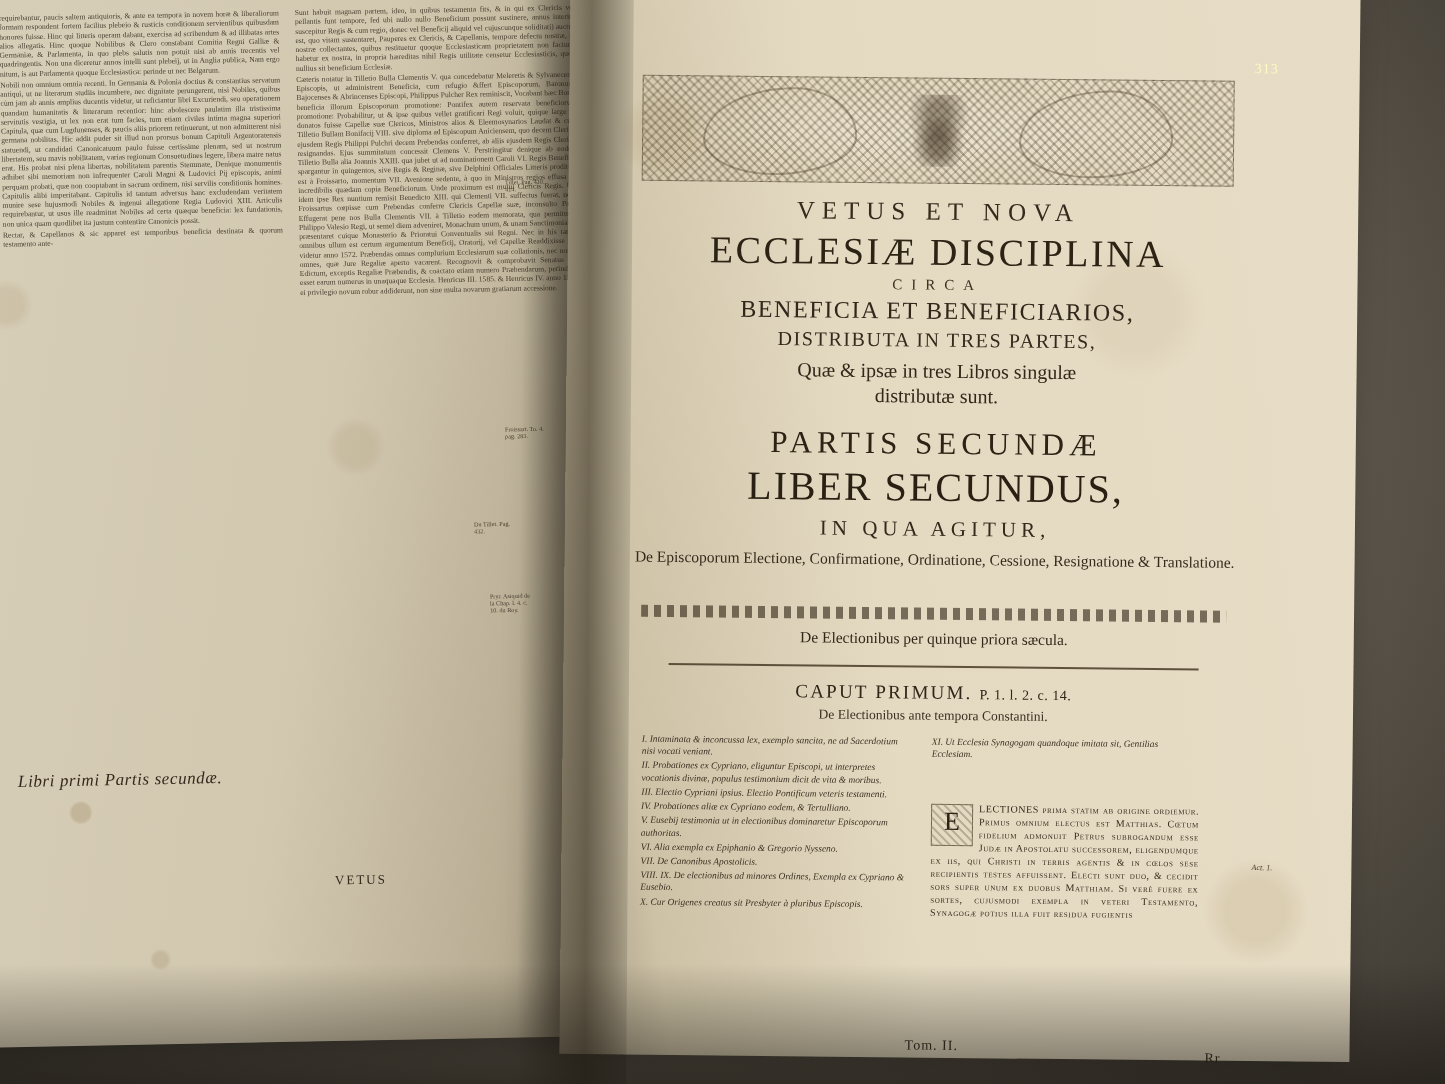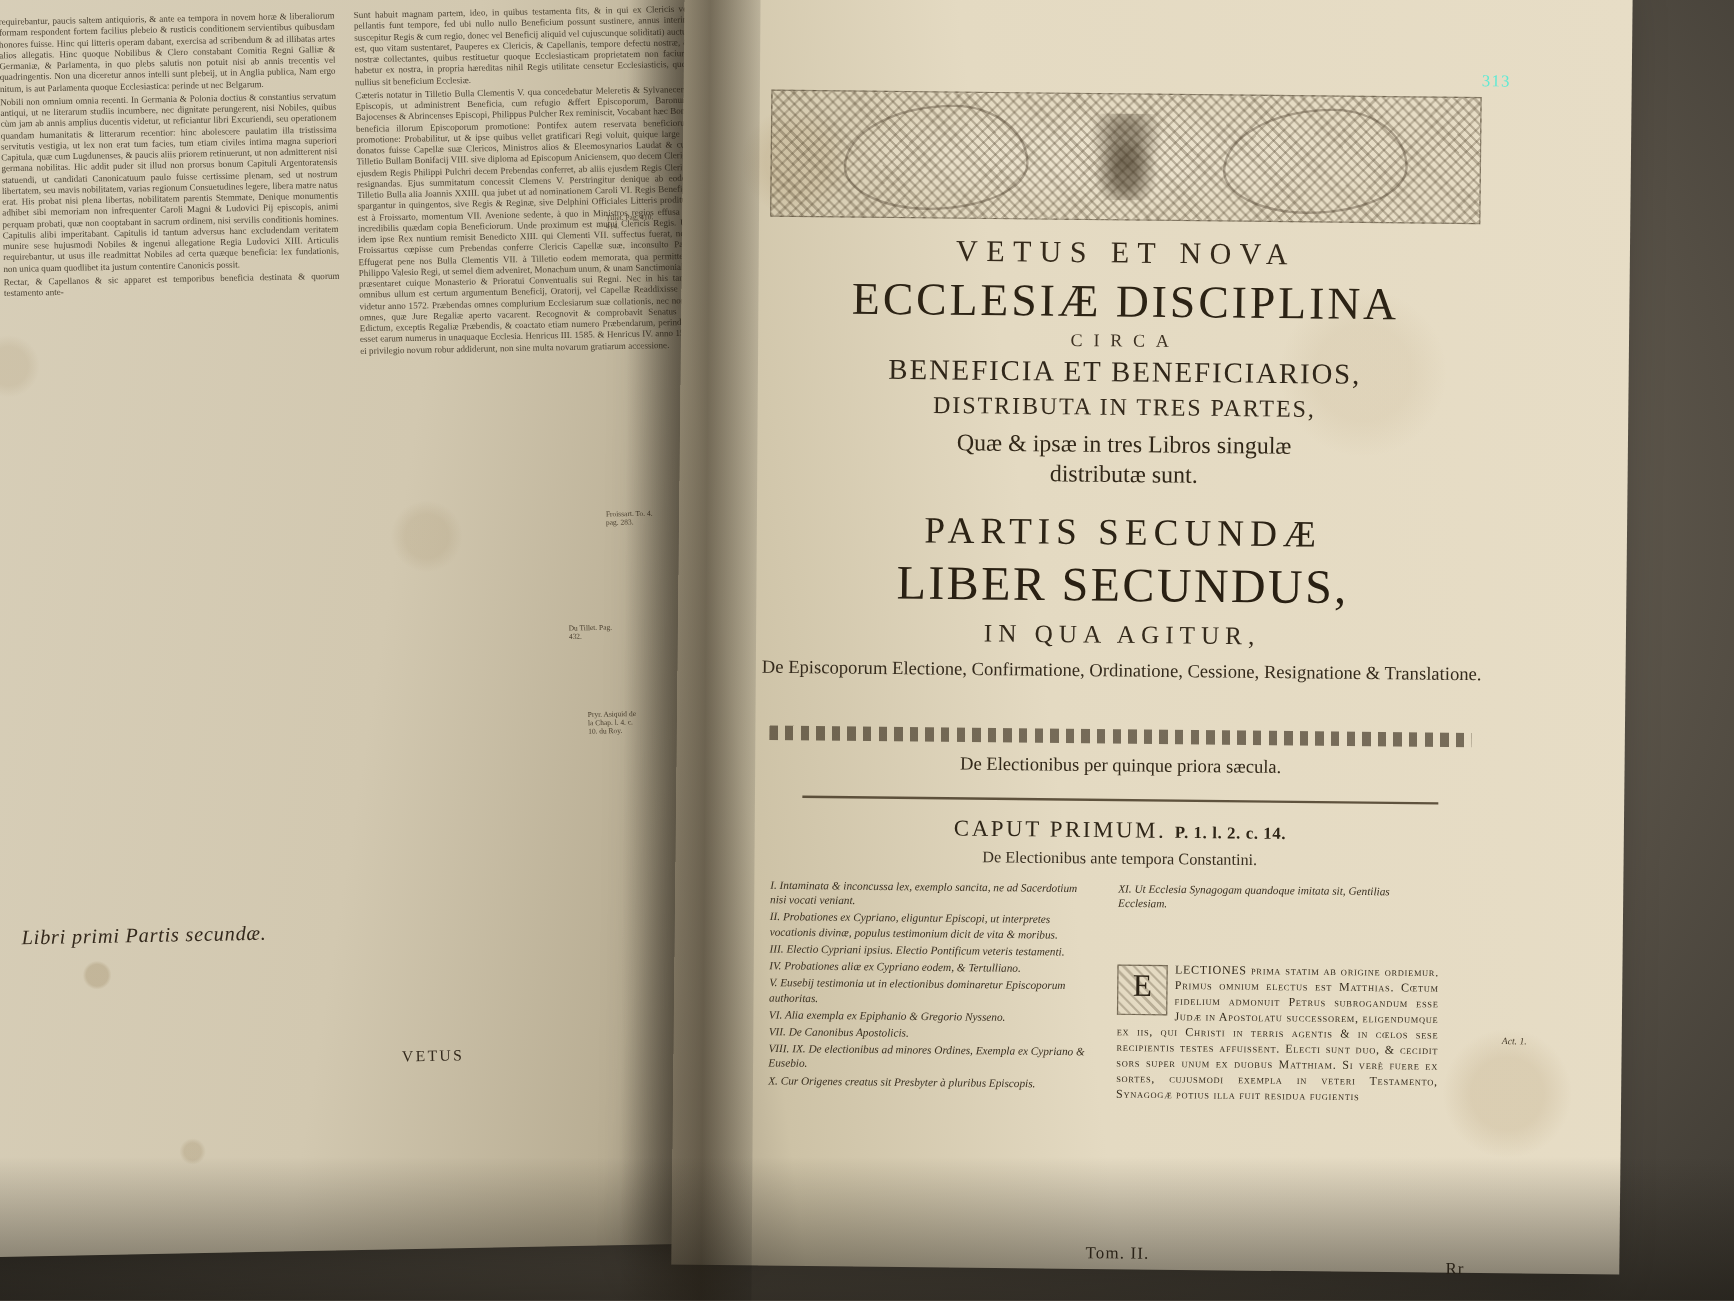--- a/index.html
+++ b/index.html
@@ -143,25 +143,25 @@
     position: absolute;
     left: 610px;
     top: 30px;
     width: 700px;
     height: 1010px;
     transform: rotate(0.6deg);
     color: #2f2618;
   }
   .folio {
     position: absolute;
-    right: 56px;
+    right: 36px;
     top: 28px;
     font-size: 14px;
     letter-spacing: 1px;
-    color: #5eead4;
+    color: #fef9c3;
   }
 
   
   .headpiece {
     position: absolute;
     left: 28px;
     top: 48px;
     width: 590px;
     height: 104px;
     border: 1px solid rgba(60,48,30,.45);
@@ -297,21 +297,20 @@
     top: 652px;
     width: 610px;
     text-align: center;
     font-size: 19px;
     letter-spacing: 2.2px;
     color: #2f2618;
   }
   .caput .ref {
     font-size: 14px;
     letter-spacing: .5px;
-    font-weight: bold;
   }
   .caput-sub {
     position: absolute;
     left: 20px;
     top: 678px;
     width: 610px;
     text-align: center;
     font-size: 13.5px;
     color: #3a3022;
   }

